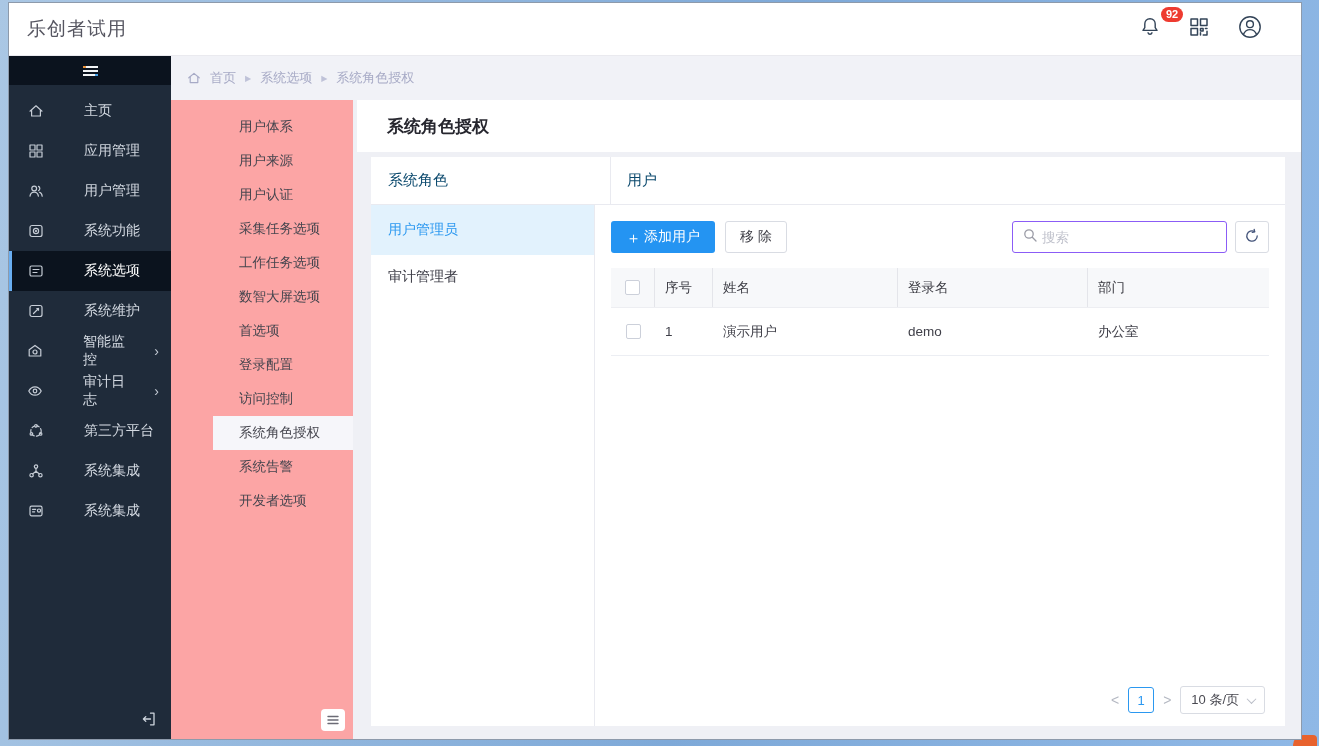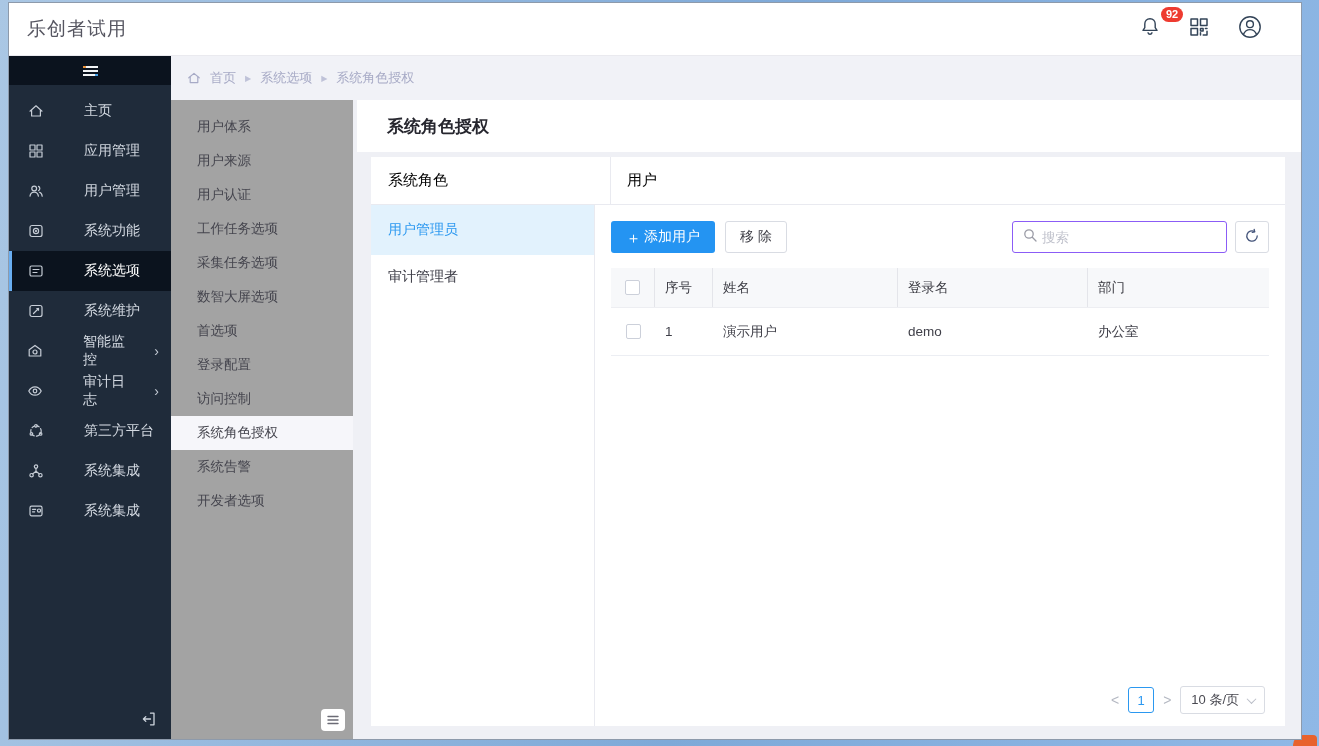--- a/index.html
+++ b/index.html
@@ -50,37 +50,37 @@
   .right-col { flex:1; display:flex; flex-direction:column; min-width:0; background:#eff0f5; }
   .breadcrumb-bar { height:44px; flex:none; background:#f1f2f7; display:flex;
     align-items:center; padding-left:16px; gap:9px; font-size:13px; color:#a7aac6; }
   .bc-home { display:flex; color:#a7aac6; }
   .bc-sep { font-size:8px; color:#bfc2d8; }
   .bc-item { cursor:pointer; }
 
   .content-row { flex:1; display:flex; min-height:0; }
 
   
-  .sub-sidebar { width:182px; flex:none; background:#a3a3a3; position:relative; padding-top:10px; }
+  .sub-sidebar { width:182px; flex:none; background:#fca5a5; position:relative; padding-top:10px;padding-left:42px; }
   .sub-item { height:34px; display:flex; align-items:center; padding-left:26px;
     font-size:13.5px; color:#45454e; cursor:pointer; }
   .sub-item.selected { background:#f6f6fa; }
   .sub-footer { position:absolute; right:8px; bottom:8px; }
   .sub-footer .pill { width:24px; height:22px; background:#fff; border-radius:4px;
     display:flex; align-items:center; justify-content:center; color:#6b6b76; cursor:pointer; }
 
   
   .main-area { flex:1; display:flex; flex-direction:column; min-width:0; }
   .title-card { height:52px; flex:none; background:#fff; margin-left:4px;
     display:flex; align-items:center; padding-left:30px; }
   .title-card h1 { margin:0; font-size:17px; font-weight:bold; color:#26262e; }
   .panel-card { flex:1; background:#fff; margin:5px 16px 13px 18px; display:flex;
     flex-direction:column; min-height:0; position:relative; }
   .panel-header { height:48px; flex:none; display:flex; border-bottom:1px solid #e9eaf0;
-    font-size:15px; color:#000000; }
+    font-size:15px; color:#0c4a6e; }
   .ph-left { width:240px; flex:none; border-right:1px solid #e9eaf0; display:flex;
     align-items:center; padding-left:17px; }
   .ph-right { flex:1; display:flex; align-items:center; padding-left:16px; }
   .panel-body { flex:1; display:flex; min-height:0; }
   .roles-col { width:224px; flex:none; border-right:1px solid #e9eaf0; }
   .role-item { height:44px; display:flex; align-items:center; padding-left:17px;
     font-size:14px; color:#3c3c46; cursor:pointer; }
   .role-item.selected { height:50px; background:#e2f2fd; color:#2b98f0; }
 
   .users-col { flex:1; min-width:0; padding:16px 16px 0 16px; display:flex; flex-direction:column; }
@@ -327,24 +327,24 @@
                 <div class="sub-item">
      <span>用户体系</span>
    </div>
                 <div class="sub-item">
      <span>用户来源</span>
    </div>
                 <div class="sub-item">
      <span>用户认证</span>
    </div>
                 <div class="sub-item">
+     <span>采集任务选项</span>
+   </div>
+                <div class="sub-item">
      <span>工作任务选项</span>
-   </div>
-                <div class="sub-item">
-     <span>采集任务选项</span>
    </div>
                 <div class="sub-item">
      <span>数智大屏选项</span>
    </div>
                 <div class="sub-item">
      <span>首选项</span>
    </div>
                 <div class="sub-item">
      <span>登录配置</span>
    </div>

